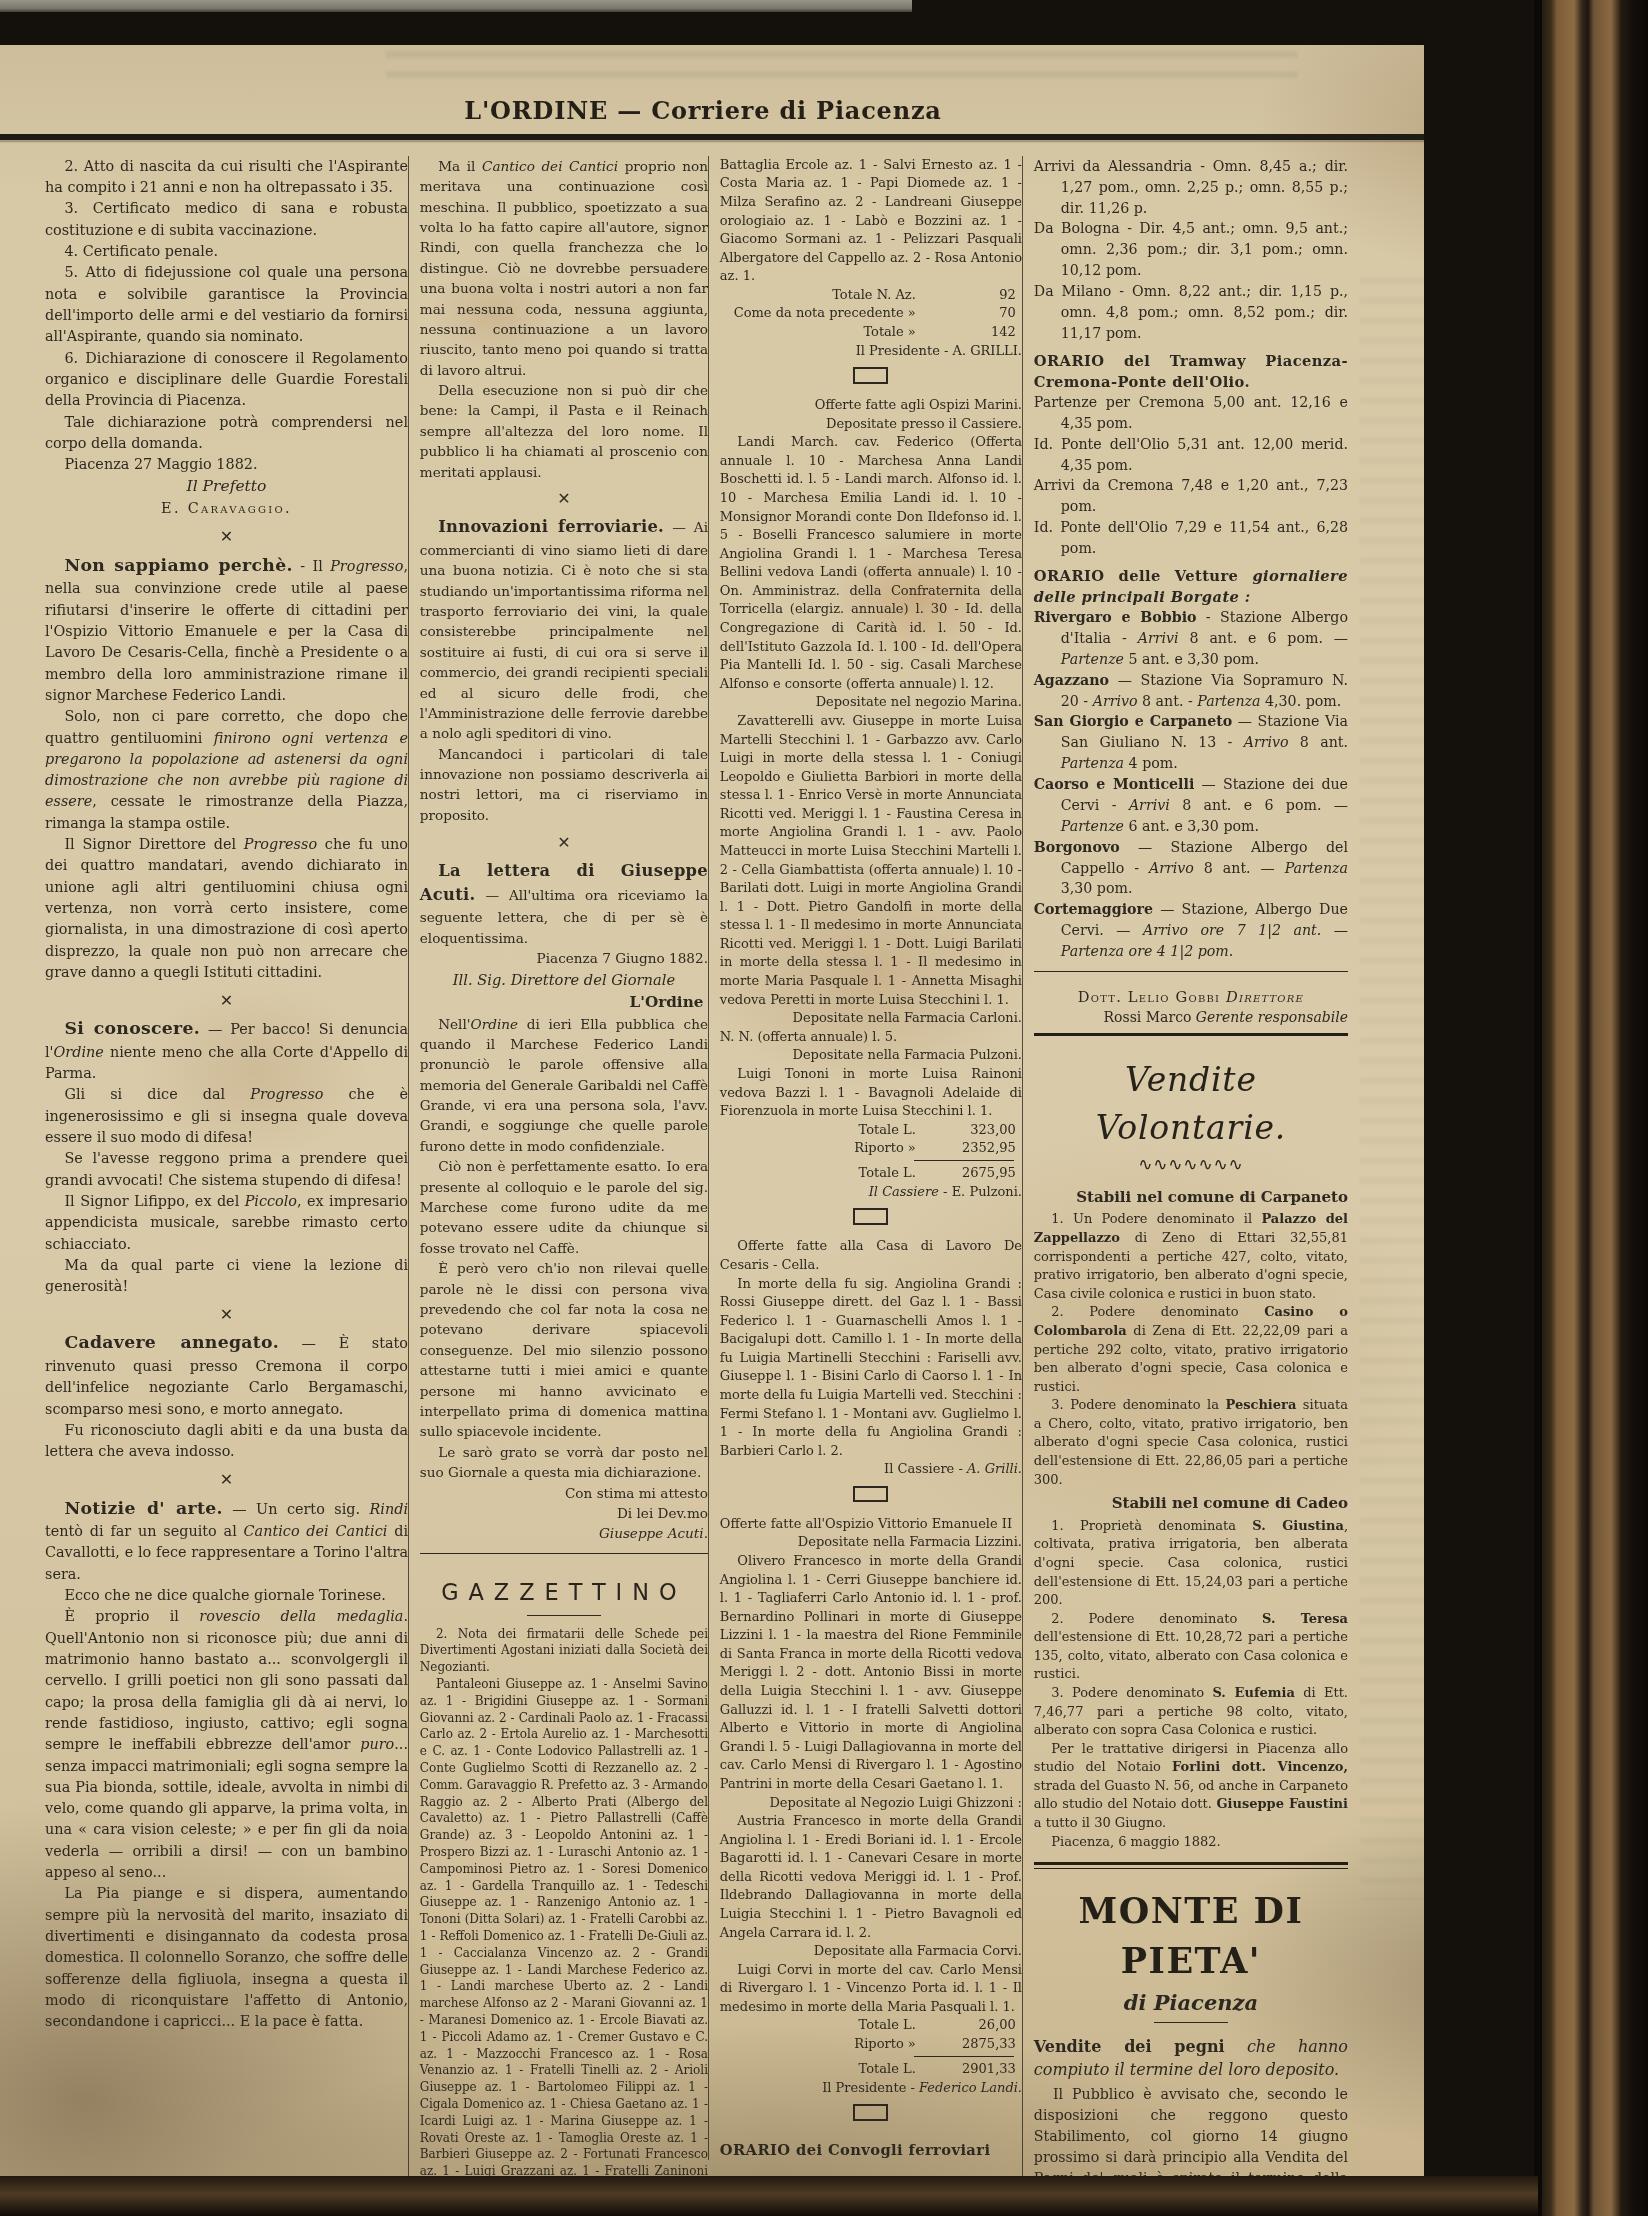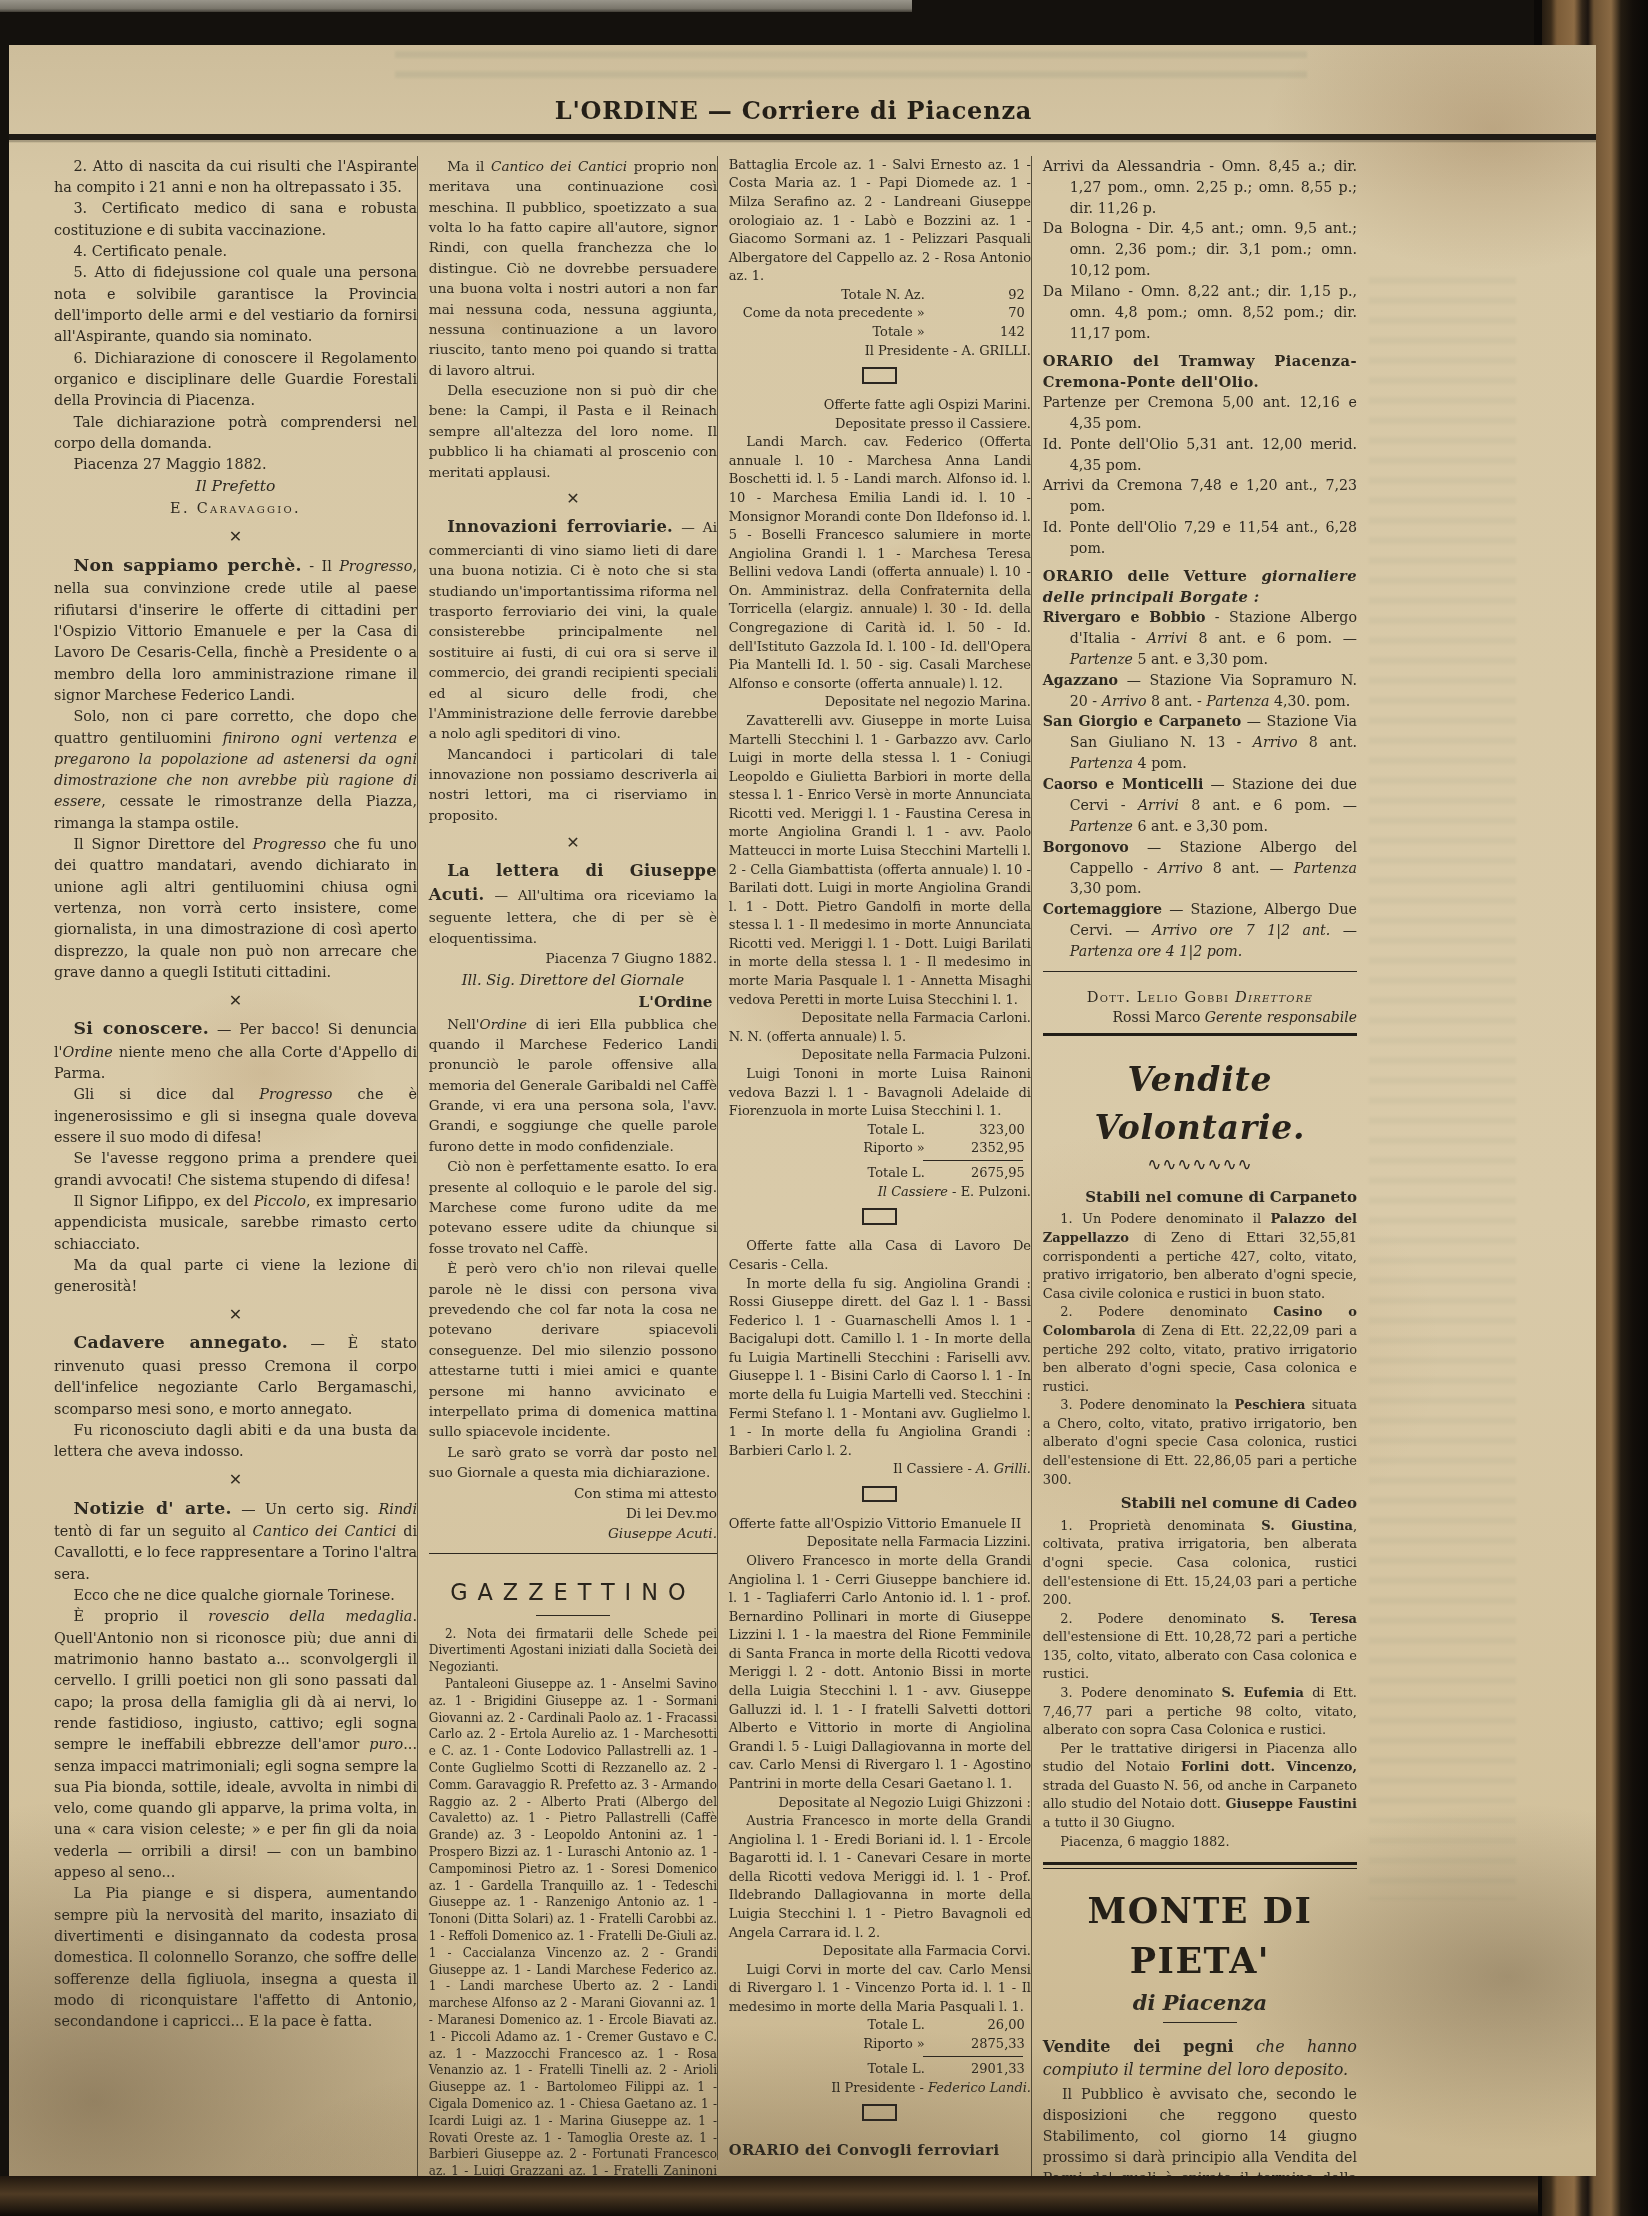--- a/index.html
+++ b/index.html
@@ -24,35 +24,34 @@
   .page-edge-top{
     position:absolute;top:0;left:0;width:912px;height:12.4px;
     background:linear-gradient(180deg,#b0aca0,#8d897d 70%,#4a463d);
     opacity:.85;
   }
   .book-edge-bottom{
     position:absolute;left:0;top:2176px;width:1538px;height:40px;
     background:linear-gradient(180deg,#21180f,#4f3b24 45%,#0f0b07);
   }
   .paper{
-    position:absolute;left:0;top:45px;width:1587px;height:2131px;
+    position:absolute;left:0;top:45px;width:1424px;height:2131px;
     box-sizing:border-box;overflow:hidden;
     padding:23px 63px 28px 45px;
     background:
       radial-gradient(ellipse 232px 162px at 866px 927px, rgba(146,96,44,.22), transparent 70%),
       radial-gradient(ellipse 116px 85px at 916px 553px, rgba(170,105,40,.28), transparent 70%),
       radial-gradient(ellipse 402px 309px at 1144px 1306px, rgba(150,105,50,.16), transparent 72%),
       radial-gradient(ellipse 162px 124px at 255px 1028px, rgba(140,92,40,.14), transparent 70%),
       radial-gradient(ellipse 93px 70px at 495px 270px, rgba(150,100,45,.18), transparent 70%),
       radial-gradient(ellipse 556px 402px at 85px 2056px, rgba(58,40,20,.38), transparent 75%),
       radial-gradient(ellipse 734px 247px at 773px 2164px, rgba(70,50,25,.32), transparent 75%),
       radial-gradient(ellipse 325px 201px at 1484px 85px, rgba(120,80,40,.26), transparent 70%),
       radial-gradient(ellipse 386px 232px at 1499px 1932px, rgba(60,42,22,.3), transparent 75%),
       linear-gradient(180deg,#cdbd9b 0%,#d7c8a6 7%,#d9caa9 55%,#d2c19c 85%,#c8b58e 100%);
-    margin-left: 9px;
   }
   .bleed{position:absolute;pointer-events:none;
     background:repeating-linear-gradient(180deg, rgba(95,115,95,.10) 0 7px, transparent 7px 20px);
     filter:blur(0.8px);}
   .bleed-top{left:386px;top:6.2px;width:912px;height:37px;}
   .bleed-right{left:1360px;top:232px;width:147px;height:1623px;opacity:.5;}
 
   .masthead{
     text-align:center;
     font-weight:bold;font-size:24px;letter-spacing:0.8px;color:#241f17;
@@ -90,21 +89,21 @@
   .s-box{text-align:center;padding:7px 0;}
   .bx{display:inline-block;width:31px;height:12.4px;border:2.3px solid #2b2620;}
   .s-gazz{text-align:center;font-family:"DejaVu Sans","Liberation Sans",sans-serif;
     font-size:22.4px;letter-spacing:10px;padding:12.4px 0 1.5px;color:#29241c;}
   .s-tot{display:flex;justify-content:flex-end;gap:34px;padding-right:6.2px;}
   .s-tot .tv{min-width:66px;text-align:right;}
   .s-horario{font-weight:bold;font-size:14.7px;letter-spacing:0.4px;text-align:justify;padding-top:6.2px;}
   .s-sched{text-align:justify;padding-left:1.9em;text-indent:-1.9em;}
   .s-masters{text-align:center;font-variant:small-caps;letter-spacing:1.2px;font-size:14.7px;padding-top:4.6px;}
   .s-masters2{text-align:right;font-size:14px;}
-  .s-vendite{text-align:center;font-size:33px;font-weight:bold;font-style:italic;
+  .s-vendite{text-align:center;font-size:33px;font-weight:normal;font-style:italic;
     letter-spacing:0.8px;padding:10.8px 0 1.5px;color:#27221a;}
   .s-orn{text-align:center;font-size:17px;letter-spacing:0.8px;color:#2c2720;padding:0 0 6.2px;}
   .s-hb{font-weight:bold;text-align:right;font-size:15px;padding:3.9px 0 2.3px;}
   .s-monte1{text-align:center;font-weight:bold;font-size:35px;letter-spacing:1.5px;padding-top:9.3px;color:#241f17;}
   .s-monte2{text-align:center;font-weight:bold;font-size:21px;padding-top:1.5px;font-style:italic;}
   .s-pegni{text-align:justify;font-size:16px;padding:3.1px 0;}
 </style>
 </head>
 <body>
 

